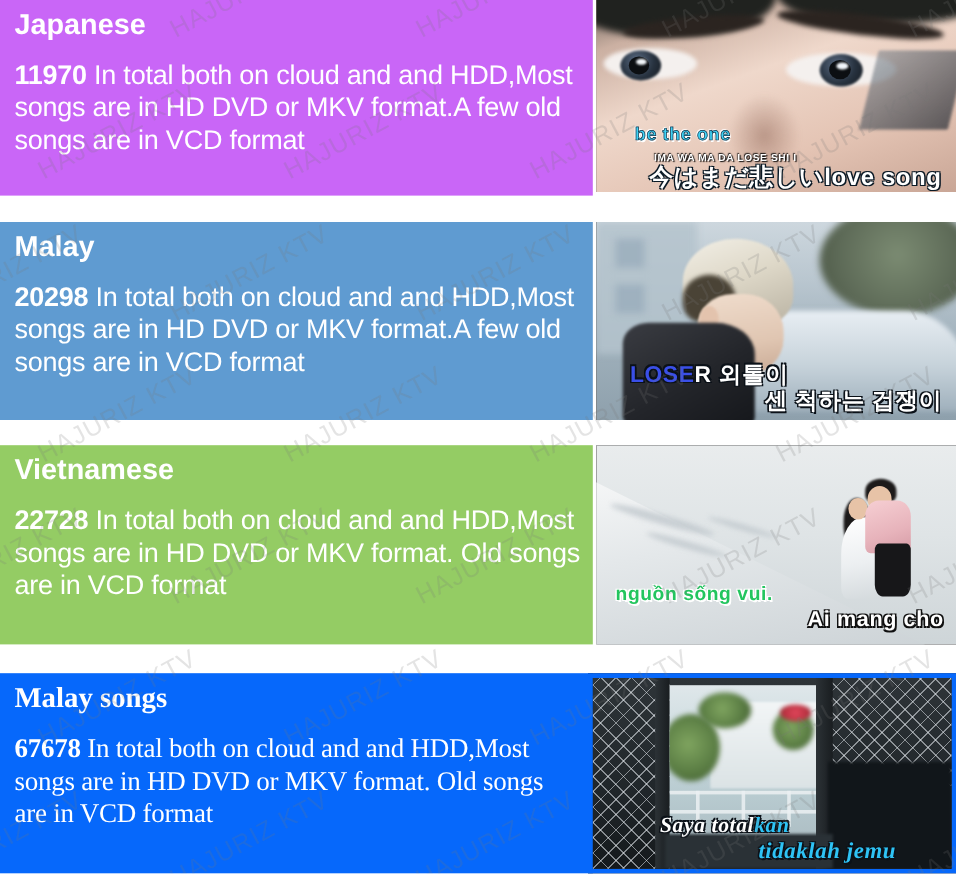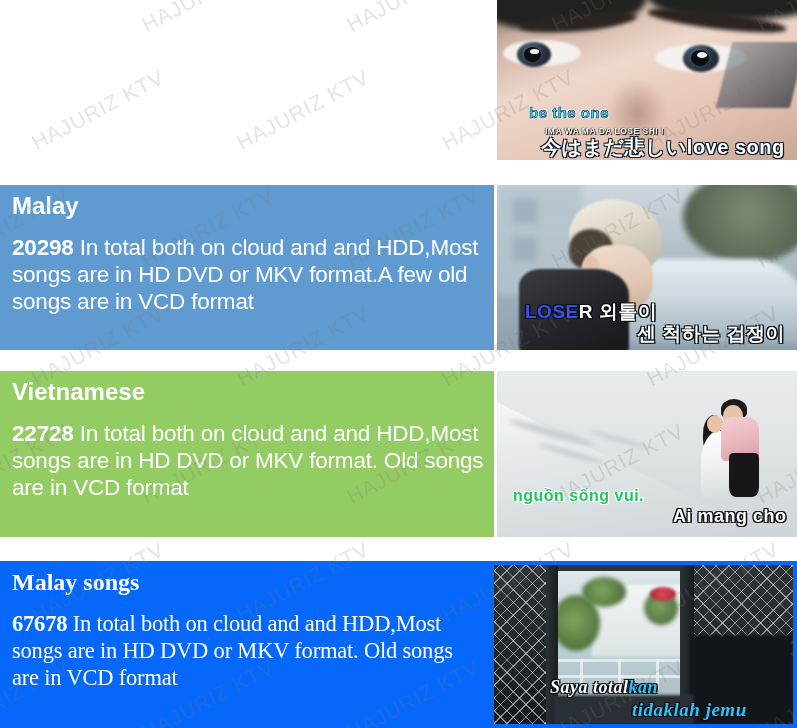--- a/index.html
+++ b/index.html
@@ -292,20 +292,27 @@
     background: #11161a;
     filter: blur(1.5px);
   }
 </style>
 </head>
 <body>
 
 <div id="page">
 
   <div class="panel-row" style="top:0px;height:165px;">
+    <div class="text-panel" style="width:494px;height:163px;background:#c966f7;">
+      <div class="panel-title">Japanese</div>
+      <div class="panel-body">
+        <span class="panel-count">11970</span>
+        <span>In total both on cloud and and HDD,Most songs are in HD DVD or MKV format.A few  old songs are in VCD format</span>
+      </div>
+    </div>
 
     <div class="thumb" id="thumb-japanese" style="left:497px;top:0px;width:300px;height:160px;">
       <div class="sky"></div>
       <div class="skin"></div>
       <div class="hairblob" style="left:-20px;top:-40px;width:170px;height:70px;"></div>
       <div class="hairblob" style="left:150px;top:-46px;width:190px;height:66px;"></div>
       <div class="brow" style="left:22px;top:14px;width:118px;height:16px;transform:rotate(-5deg);"></div>
       <div class="brow" style="left:150px;top:12px;width:140px;height:17px;transform:rotate(7deg);"></div>
       <div class="eye-white" style="left:6px;top:40px;width:78px;height:26px;"></div>
       <div class="iris" style="left:20px;top:42px;width:34px;height:25px;"></div>

